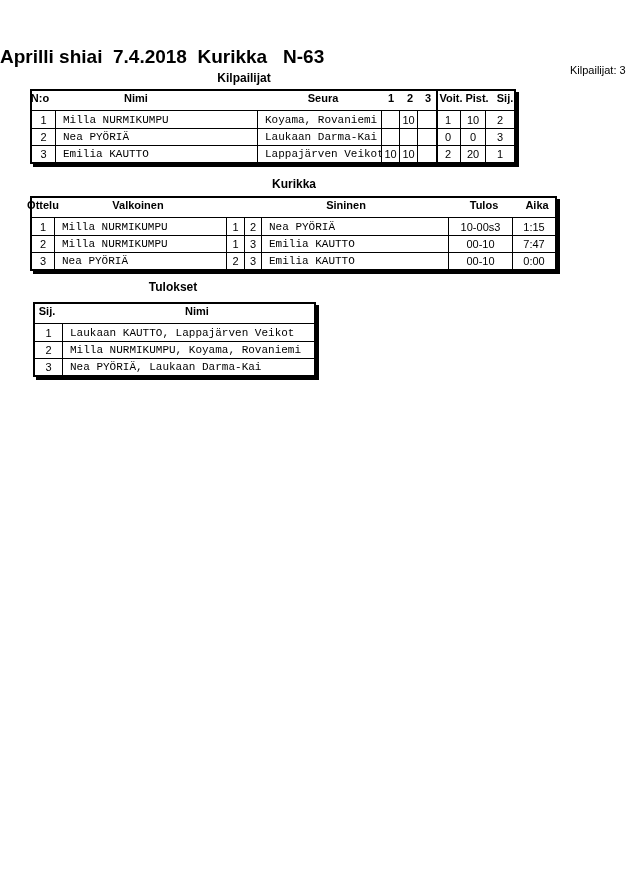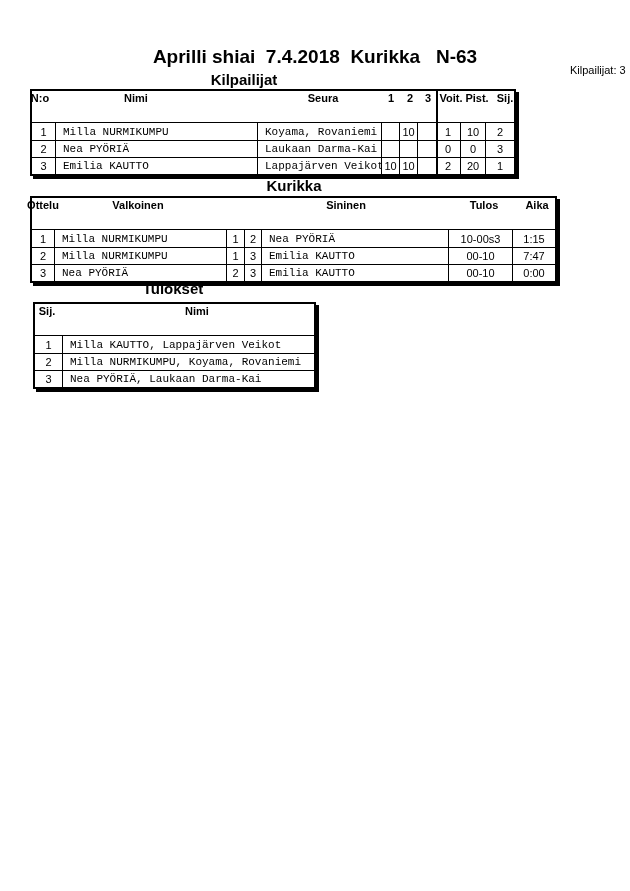--- a/index.html
+++ b/index.html
@@ -2,35 +2,35 @@
 <html><head>
 <meta charset="utf-8">
 <style>
   * { margin:0; padding:0; box-sizing:border-box; }
   html,body { background:#ffffff; }
   .page {
     position:relative; width:630px; height:891px; background:#fff;
     font-family:"Liberation Sans", sans-serif; color:#000; overflow:hidden;
   }
   .main-title {
-    position:absolute; top:46px; left:0; right:0; text-align:center;
+    position:absolute; top:46px; left:0; right:0; text-align:left;
     font-size:19px; font-weight:bold; white-space:pre;
   }
   .sec-title {
-    position:absolute; font-size:15px; font-weight:bold;
+    position:absolute; font-size:12px; font-weight:bold;
     transform:translateX(-50%); white-space:nowrap;
   }
   .count-label { position:absolute; top:64px; left:547px; font-size:11px;padding-left:23px; }
 
   .tbl {
     position:absolute; background:#fff; border:2px solid #000;
     box-shadow:3px 3px 0 0 #000;
   }
   .thead {
-    position:relative; height:32px; border-bottom:1px solid #000;
+    position:relative; height:20px; border-bottom:1px solid #000;
     font-weight:bold; font-size:11px;
   }
   .thead span {
     position:absolute; top:1px; transform:translateX(-50%); white-space:nowrap;
   }
   .trow { display:grid; height:17px; }
   .trow + .trow { border-top:1px solid #000; }
   .cell {
     border-right:1px solid #000; display:flex; align-items:center;
     justify-content:center; font-size:11px; white-space:nowrap; overflow:hidden;
@@ -149,21 +149,21 @@
 
   <div class="sec-title" style="left:173px; top:280px;">Tulokset</div>
 
   <div class="tbl t3">
     <div class="thead">
       <span style="left:12px">Sij.</span>
       <span style="left:162px">Nimi</span>
     </div>
     <div class="trow">
       <div class="cell">1</div>
-      <div class="cell name">Milla KAUTTO, Lappajärven Veikot</div>
+      <div class="cell name">Laukaan KAUTTO, Lappajärven Veikot</div>
     </div>
     <div class="trow">
       <div class="cell">2</div>
       <div class="cell name">Milla NURMIKUMPU, Koyama, Rovaniemi</div>
     </div>
     <div class="trow">
       <div class="cell">3</div>
       <div class="cell name">Nea PYÖRIÄ, Laukaan Darma-Kai</div>
     </div>
   </div>

